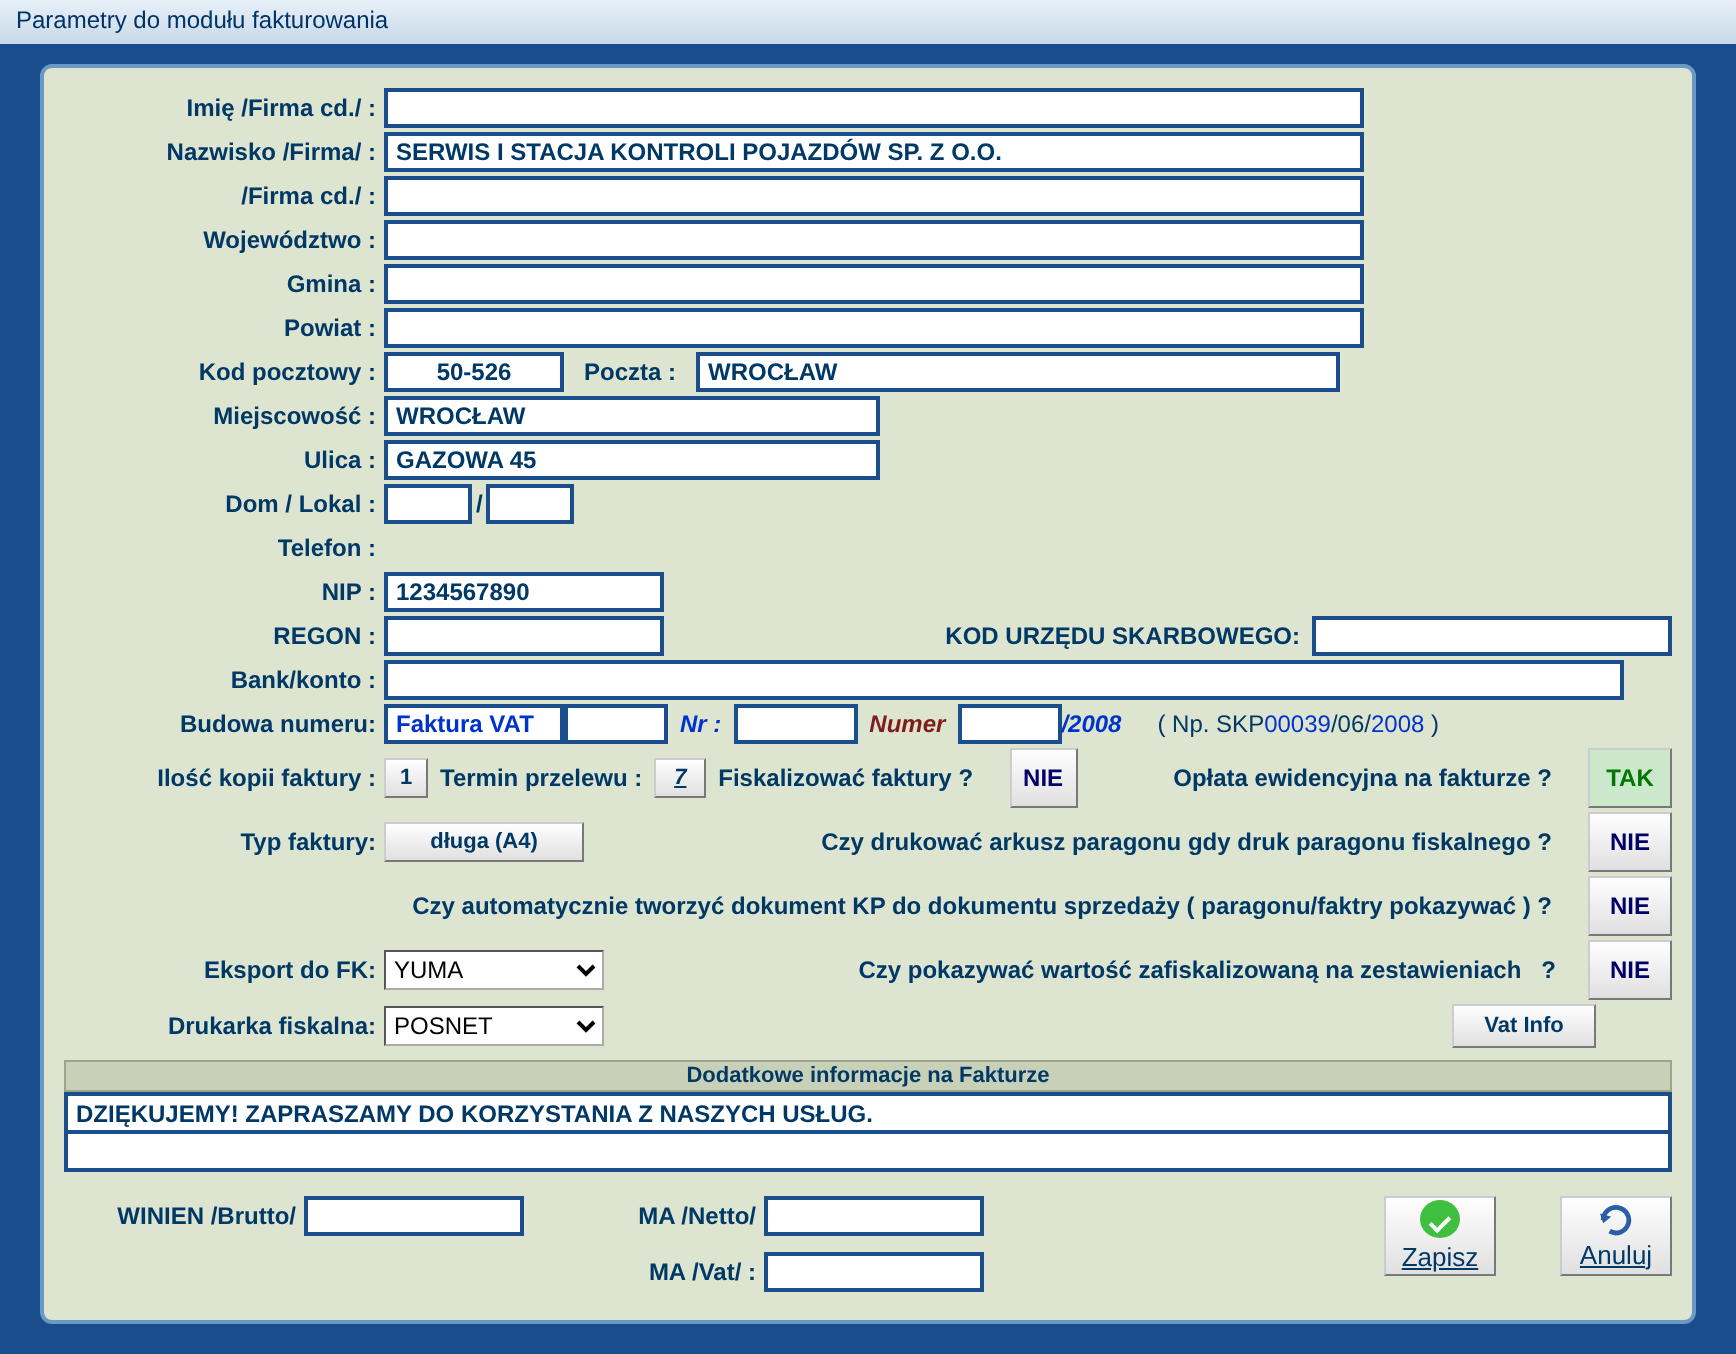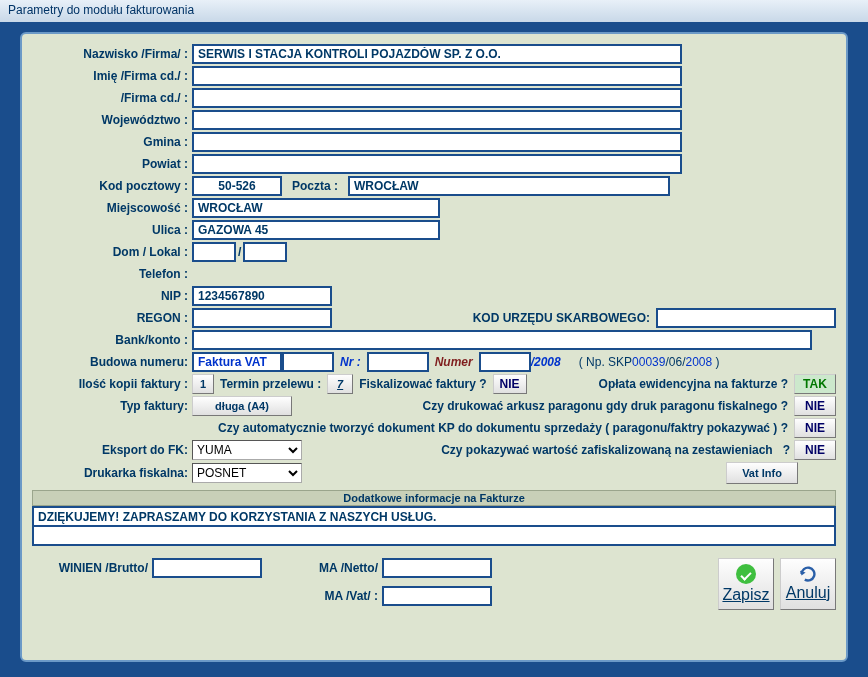--- a/index.html
+++ b/index.html
@@ -6,53 +6,53 @@
   body { margin: 0; background: #c0cfd8; }
   .window { width: 868px; height: 677px; background: #1a4d8c; padding-top: 22px; position: relative; }
   .titlebar { position: absolute; top: 0; left: 0; right: 0; height: 22px; background: linear-gradient(#e8f0f8, #c8d8e8); color: #003366; font-size: 12px; padding: 3px 8px; }
   .panel { background: #dde4d0; margin: 10px 20px 16px 20px; border: 2px solid #6b99c7; border-radius: 6px; padding: 10px 10px 12px 10px; position: relative; height: 630px; }
   .row { display: flex; align-items: center; margin-bottom: 2px; min-height: 20px; }
   .lbl { text-align: right; color: #003866; font-size: 12px; font-weight: bold; padding-right: 4px; white-space: nowrap; }
   .lbl1 { width: 160px; }
   .inp { border: 2px solid #1a4d8c; background: #fff; color: #003866; font-size: 12px; font-weight: bold; height: 20px; padding: 1px 4px; }
   .inp.blue { color: #0033cc; font-style: italic; }
   .btn-small { border: 1px outset #ccc; background: linear-gradient(#fefefe,#e0e0e0); font-size: 11px; height: 20px; padding: 0 6px; cursor: pointer; color: #003866; font-weight: bold; }
-  .toggle { border: 1px outset #ccc; background: linear-gradient(#fefefe,#e0e0e0); font-size: 12px; font-weight: bold; height: 20px; padding: 0 6px; cursor: pointer; }
+  .toggle { border: 1px outset #ccc; background: linear-gradient(#fefefe,#e0e0e0); font-size: 12px; font-weight: bold; height: 30px; padding: 0 6px; cursor: pointer; margin-left: 12px; }
   .toggle.tak { color: #007700; background: #cce8cc; }
   .toggle.nie { color: #000066; }
   select.sel { border: 1px inset #aaa; background: #fff; font-size: 12px; height: 20px; }
   .section-head { background: #c8d0b8; color: #003866; font-size: 11px; font-weight: bold; text-align: center; padding: 1px; border: 1px solid #9aa58c; margin-top: 6px; }
   .multiline { display: flex; flex-direction: column; }
   .multiline .inp { border-bottom-width: 1px; }
   .multiline .inp:last-child { border-bottom-width: 2px; border-top-width: 1px; }
   .footer-btns { display: flex; gap: 6px; }
-  .fbtn { width: 56px; height: 52px; border: 1px outset #ccc; background: linear-gradient(#fefefe,#e0e0e0); cursor: pointer; display:flex; flex-direction:column; align-items:center; justify-content:center; font-size:16px; color:#003866; }
+  .fbtn { width: 56px; height: 40px; border: 1px outset #ccc; background: linear-gradient(#fefefe,#e0e0e0); cursor: pointer; display:flex; flex-direction:column; align-items:center; justify-content:center; font-size:13px; color:#003866;margin-left:26px; }
   .icon-ok { width:20px; height:20px; border-radius:50%; background:#3fbf3f; position:relative; margin-bottom:2px;}
   .icon-ok::after { content:""; position:absolute; left:5px; top:8px; width:8px; height:4px; border-left:2px solid #fff; border-bottom:2px solid #fff; transform: rotate(-45deg);}
   .icon-undo { width:20px; height:16px; position:relative; margin-bottom:2px;}
   .icon-undo svg { width:100%; height:100%;}
   .q { color:#003866; font-weight:bold; font-size:12px; padding: 0 4px;}
   .midlbl { color:#003866; font-size:12px; font-weight:bold; padding: 0 6px; white-space:nowrap;}
   .example { color:#003866; font-size:12px; font-weight:normal; padding-left:12px;}
   .example .b { color:#0033cc;}
 </style>
 </head>
 <body>
 
 <div class="window">
   <div class="titlebar">Parametry do modułu fakturowania</div>
   <div class="panel">
 
     <div class="row">
+      <div class="lbl lbl1">Imię /Firma cd./ :</div>
+      <input class="inp" style="width: 490px;" value="">
+    </div>
+    <div class="row">
       <div class="lbl lbl1">Nazwisko /Firma/ :</div>
       <input class="inp" style="width: 490px;" value="SERWIS I STACJA KONTROLI POJAZDÓW SP. Z O.O.">
-    </div>
-    <div class="row">
-      <div class="lbl lbl1">Imię /Firma cd./ :</div>
-      <input class="inp" style="width: 490px;" value="">
     </div>
     <div class="row">
       <div class="lbl lbl1">/Firma cd./ :</div>
       <input class="inp" style="width: 490px;" value="">
     </div>
     <div class="row">
       <div class="lbl lbl1">Województwo :</div>
       <input class="inp" style="width: 490px;" value="">
     </div>
     <div class="row">

